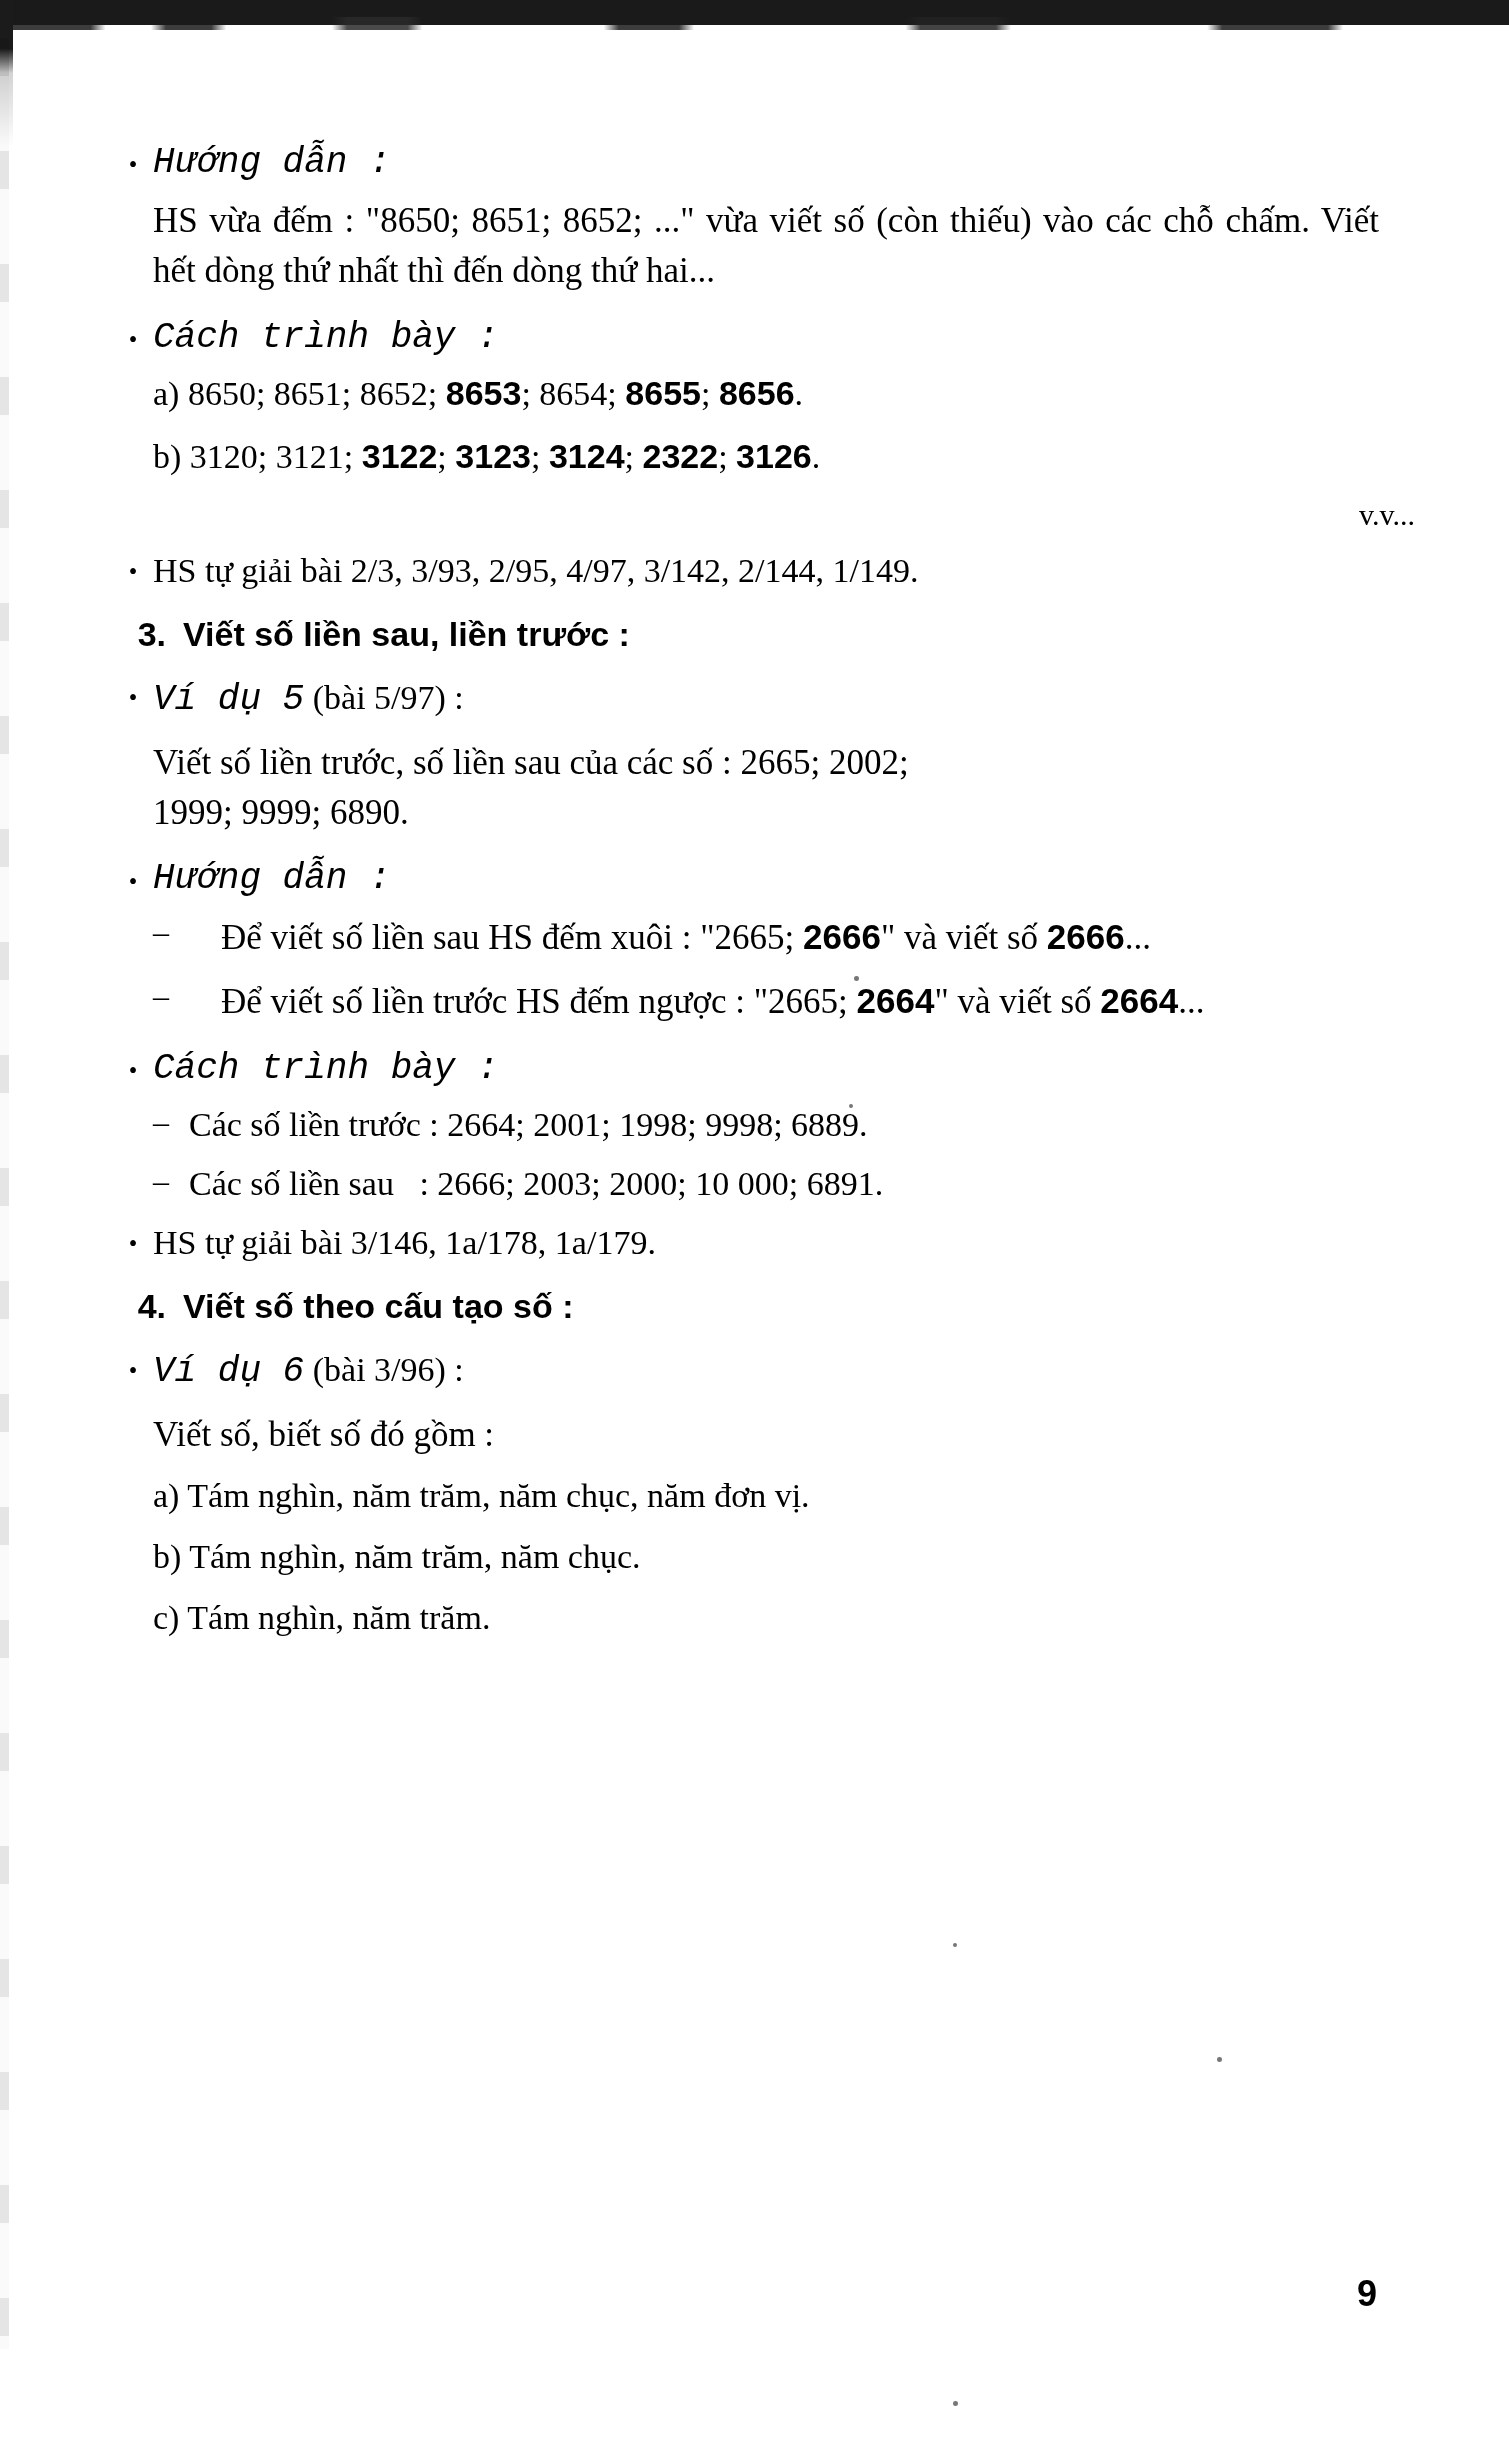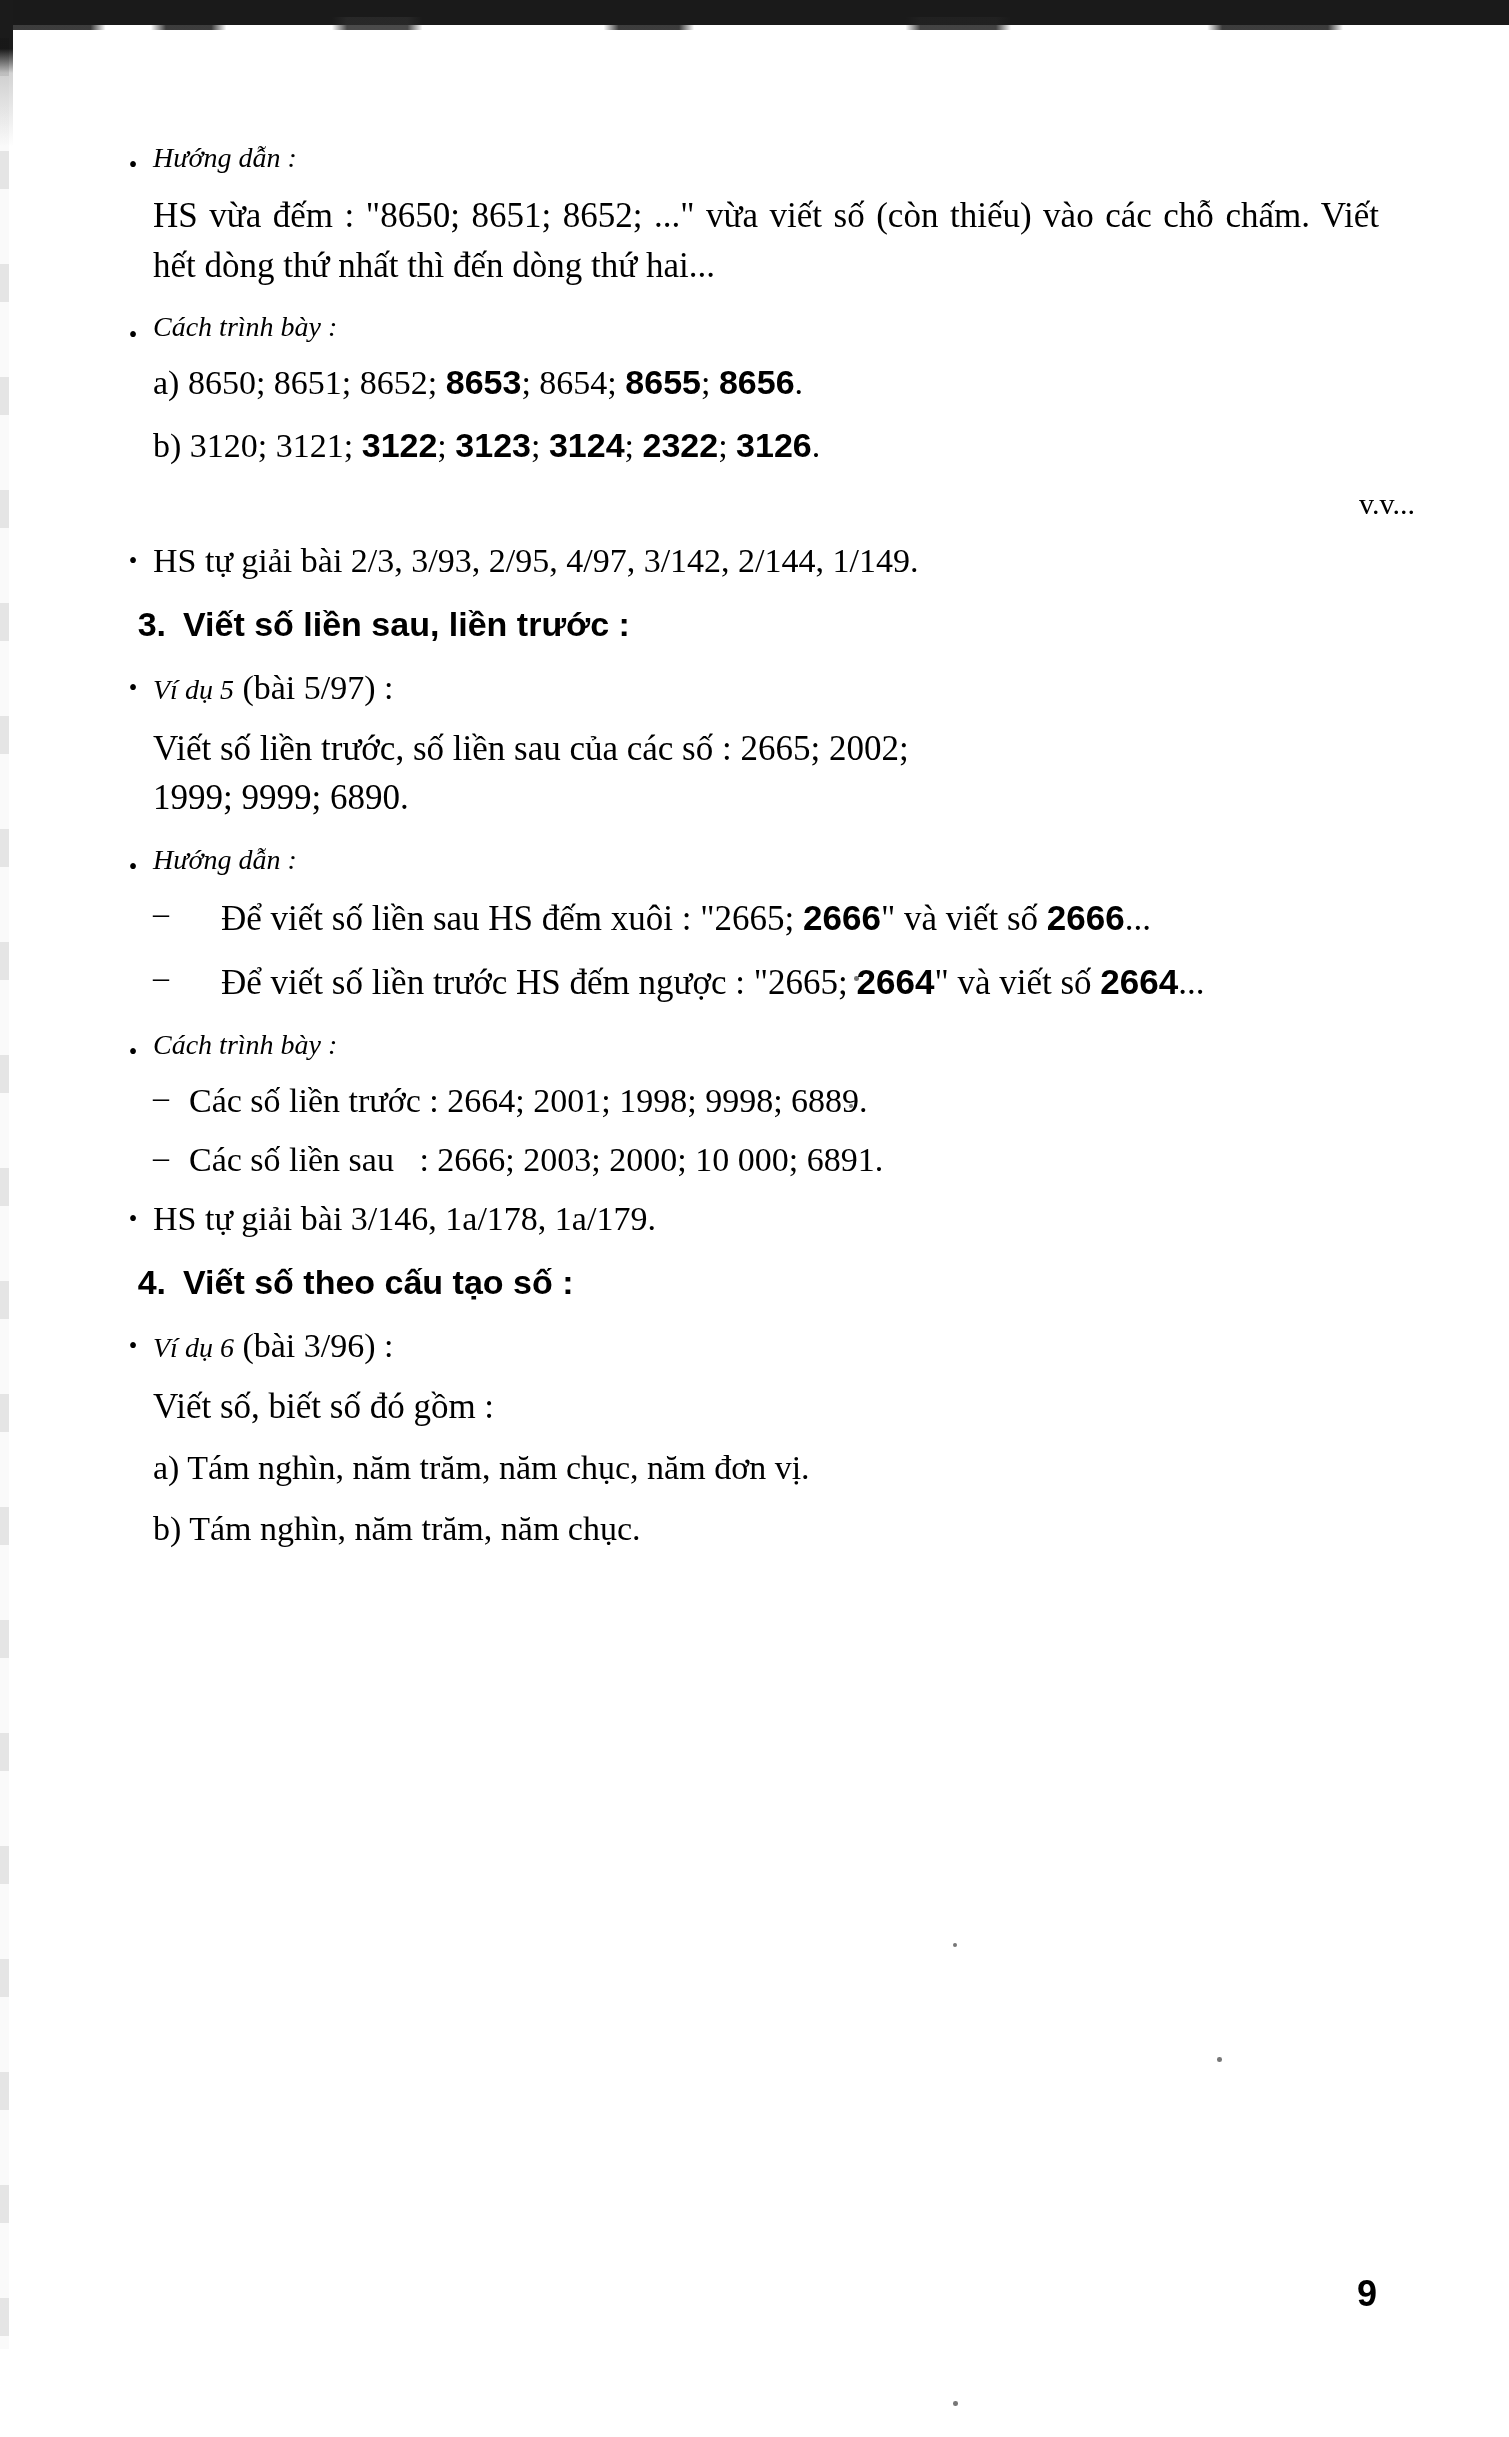--- a/index.html
+++ b/index.html
@@ -120,23 +120,23 @@
 
   .sub-line {
     font-size: 34px;
     line-height: 1.35;
   }
 
   .gap-s { height: 13.2px; }
   .gap-m { height: 21px; }
 
   .hand-ital {
-    font-family: Liberation Serif, serif;
+    font-family: Liberation Mono, monospace;
     font-style: italic;
-    font-size: 28px;
+    font-size: 36px;
   }
 
   .pagenum {
     position: absolute;
     right: 132px;
     bottom: 123px;
     font-family: "Liberation Sans", sans-serif;
     font-weight: bold;
     font-size: 36px;
   }
@@ -278,19 +278,20 @@
         <span class="hand-ital">Ví dụ 6</span>
         <span>(bài 3/96) :</span>
       </div>
     </div>
     <div class="gap-s"></div>
 
     <div class="indent-1 para">Viết số, biết số đó gồm :</div>
     <div class="gap-s"></div>
     <div class="indent-1 sub-line" style="margin-bottom:15px;">a) Tám nghìn, năm trăm, năm chục, năm đơn vị.</div>
     <div class="indent-1 sub-line" style="margin-bottom:15px;">b) Tám nghìn, năm trăm, năm chục.</div>
+    <div class="indent-1 sub-line">c) Tám nghìn, năm trăm.</div>
 
   </div>
 
   <div class="pagenum">9</div>
 
 </div>
 
 
 </body></html>

